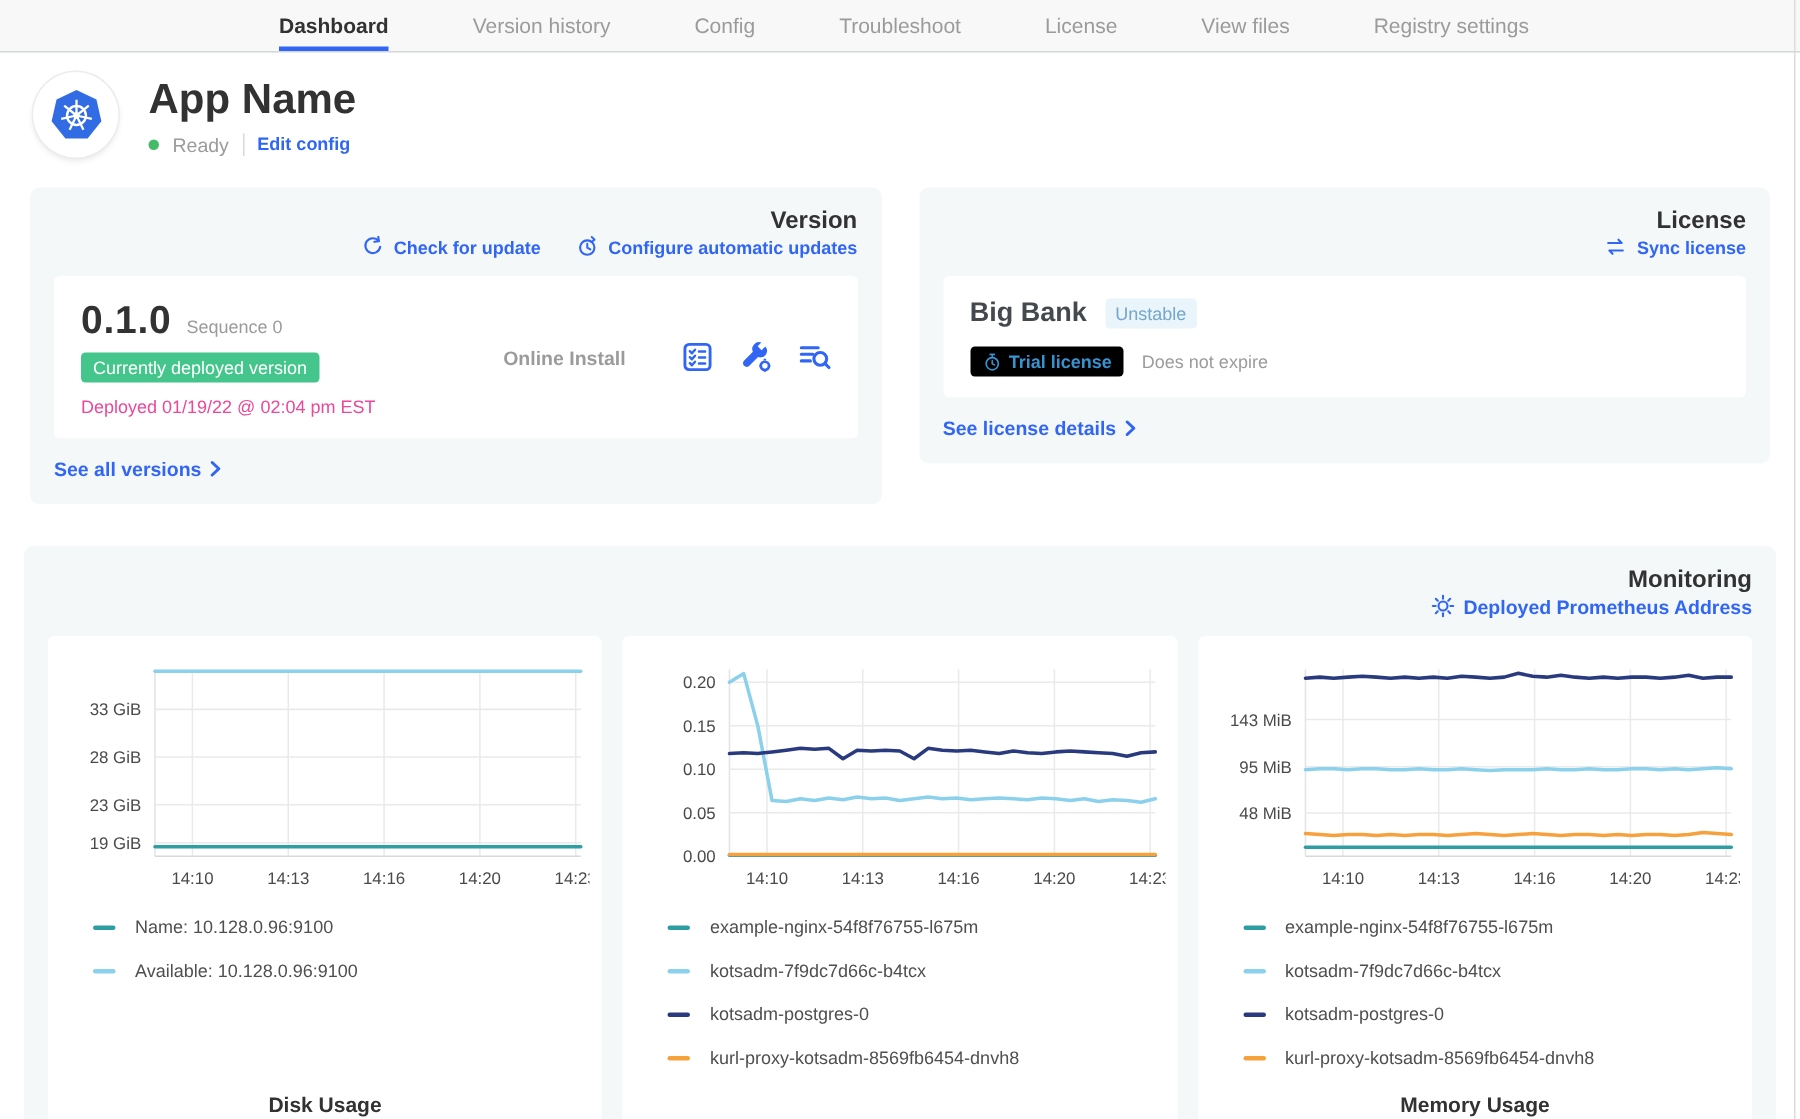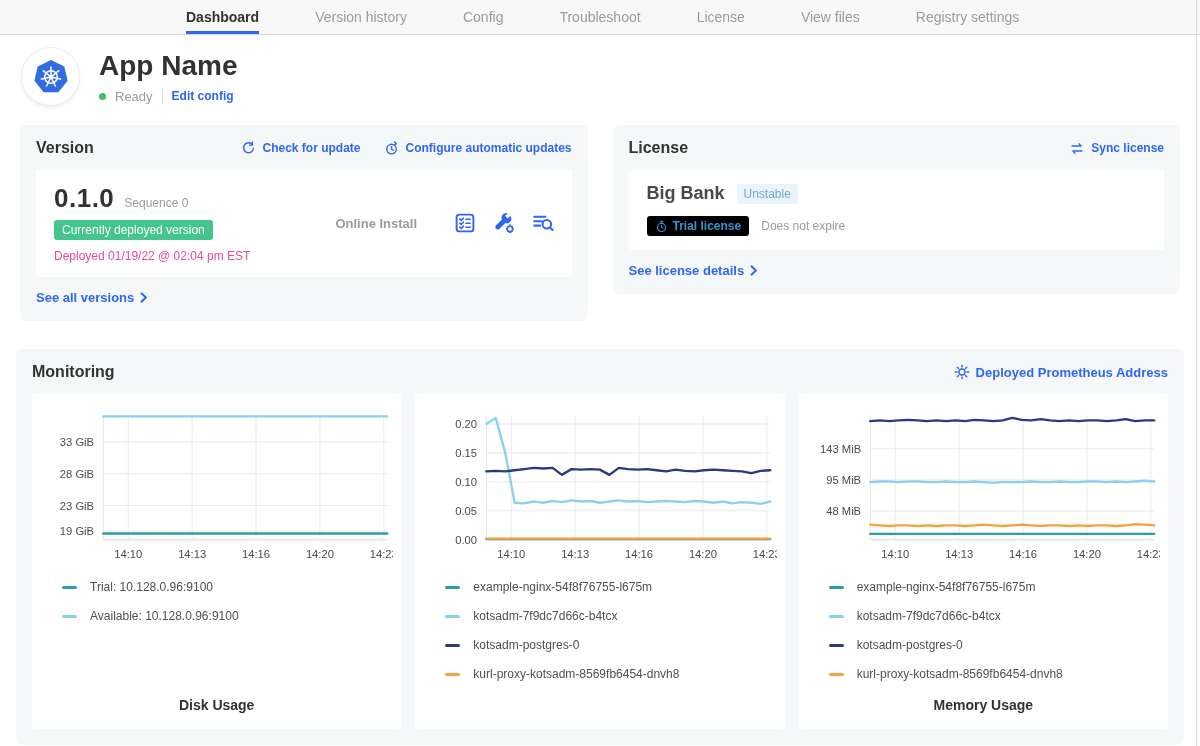--- a/index.html
+++ b/index.html
@@ -30,21 +30,21 @@
   }
   .app-title { font-size:28px; font-weight:700; color:#323232; margin:2px 0 0; line-height:1.1; }
   .status-row { display:flex; align-items:center; gap:9px; margin-top:7px; font-size:13px; color:#9b9b9b; }
   .dot { width:7px; height:7px; border-radius:50%; background:var(--green,#44bb66); }
   .vdiv { width:1px; height:15px; background:#d8d8d8; }
   .blue-link { color:var(--accent,#3065f5); font-size:12px; font-weight:700; cursor:pointer; text-decoration:none; display:inline-flex; align-items:center; gap:6px; }
 
   
   .row1 { display:flex; gap:25px; margin:20px 20px 0; align-items:flex-start; }
   .panel { background:#f5f8f9; border-radius:6px; padding:14px 16px 16px; flex:1; }
-  .panel-head { display:flex; justify-content:space-between; align-items:center; margin-bottom:12px; }
+  .panel-head { display:flex; justify-content:space-between; align-items:flex-end; margin-bottom:12px;flex-direction:column; }
   .panel-title { font-size:16px; font-weight:700; color:#323232; }
   .head-links { display:flex; gap:24px; }
   .inner-card { background:#fff; border-radius:4px; padding:14px 18px; }
 
   .version-body { display:flex; align-items:center; }
   .v-left { min-width:245px; }
   .v-number-row { display:flex; align-items:baseline; gap:10px; }
   .v-number { font-size:26px; font-weight:700; color:#323232; letter-spacing:.5px; }
   .v-seq { font-size:12px; color:#9b9b9b; }
   .deployed-badge { display:inline-block; background:var(--badge-green,#44c58b); color:#fff; font-size:12px; font-weight:400; padding:3px 8px; border-radius:3px; margin-top:6px; }
@@ -258,21 +258,21 @@
           <line x1="336.664" x2="336.664" y1="10" y2="132" stroke="#eaeaea" stroke-width="1"></line>
           <text x="336.664" y="150" text-anchor="middle">14:23</text>
           <line x1="62" x2="62" y1="10" y2="132" stroke="#e4e4e4" stroke-width="1"></line>
           <line x1="62" x2="340" y1="132" y2="132" stroke="#d9d9d9" stroke-width="1"></line>
           <polyline points="62.0,125.8 340.0,125.8" fill="none" stroke="#2e9ea3" stroke-width="2.3" stroke-linejoin="round" stroke-linecap="round"></polyline>
           <polyline points="62.0,11.2 340.0,11.2" fill="none" stroke="#8cd1ec" stroke-width="2.3" stroke-linejoin="round" stroke-linecap="round"></polyline>
         </svg>
       <div class="legend">
           <div class="legend-item">
             <span class="swatch" style="background: rgb(46, 158, 163);"></span>
-            <span>Trial: 10.128.0.96:9100</span>
+            <span>Name: 10.128.0.96:9100</span>
           </div>
           <div class="legend-item">
             <span class="swatch" style="background: rgb(140, 209, 236);"></span>
             <span>Available: 10.128.0.96:9100</span>
           </div>
         </div>
       <div class="chart-title">Disk Usage</div>
     </div>
     <div class="chart-card">
       <svg class="chart" viewBox="0 0 346 158">

